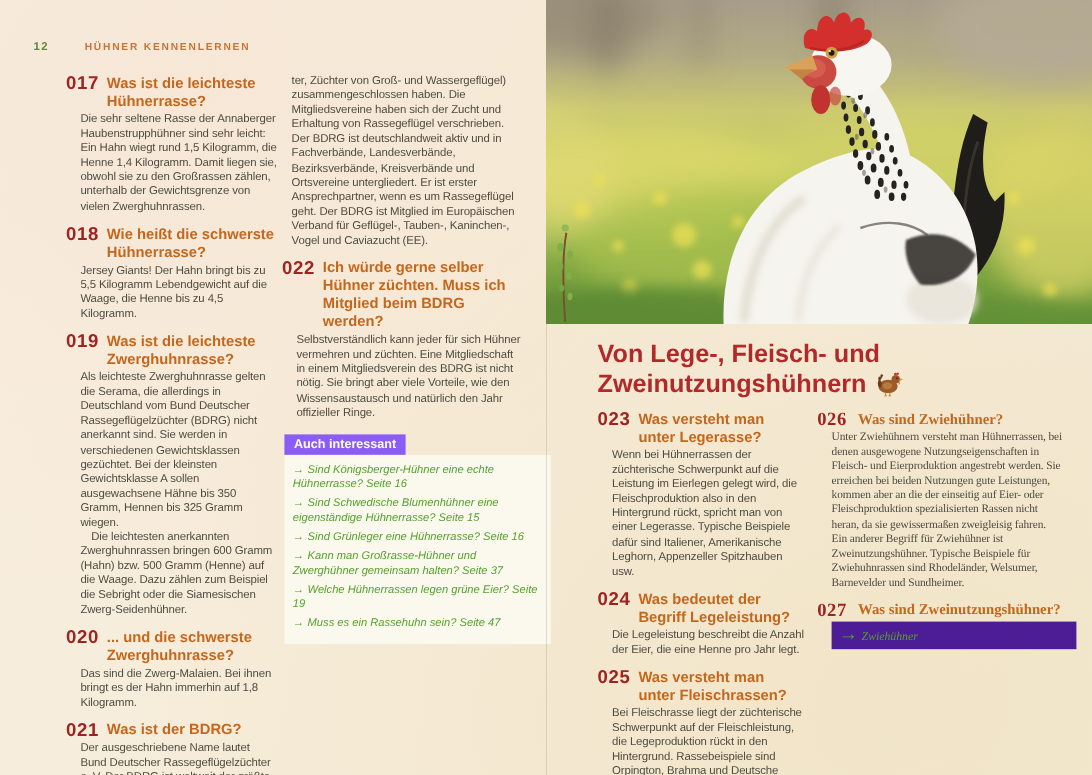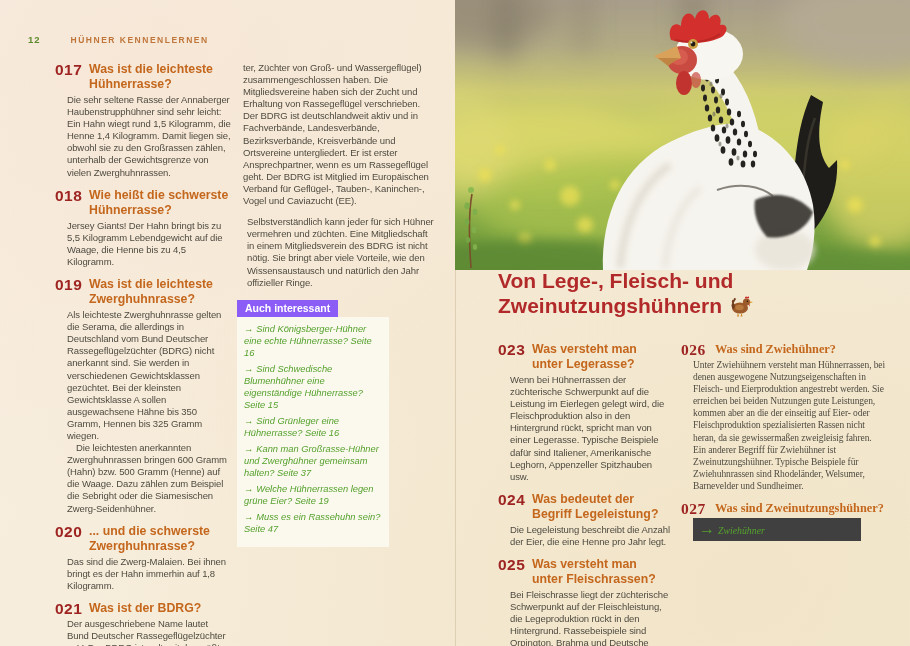--- a/index.html
+++ b/index.html
@@ -36,36 +36,36 @@
   .q-num { color:#9e2422; font-weight:bold; font-size:15.5px; line-height:15px;
     letter-spacing:.5px; min-width:29px; flex:0 0 auto; }
   .q-title { color:#c4671d; font-weight:bold; font-size:12.3px; line-height:15px; margin:0; }
   .q-body { color:#4f4b41; font-size:9.5px; line-height:12.1px; letter-spacing:-.1px;
     margin:0 0 0 12px; }
   .q-body + .q-body { text-indent:9px; margin-top:0; }
   .cont { color:#4f4b41; font-size:9.5px; line-height:12.1px; letter-spacing:-.1px;
     margin:0 0 9px 8px; }
 
   
-  .chapter { position:absolute; left:498px; top:268px; width:390px; }
+  .chapter { position:absolute; left:498px; top:283px; width:390px; }
   .chapter-title { margin:0; color:#b2292a; font-weight:bold; font-size:21px; line-height:25px; }
   .hen-glyph { display:inline-block; vertical-align:-4px; margin-left:8px; }
 
   
   .info-box { margin:6px 0 0 2px; width:190px; }
   .box-title-wrap { display:inline-block; background:#8b5cf6; color:#fff;
     font-weight:bold; font-size:10.5px; padding:2px 8px 3px; }
-  .box-list { list-style:none; margin:0; padding:6px 7px 8px 7px; background:#fbf9ee; width:152px; }
+  .box-list { list-style:none; margin:0; padding:6px 7px 8px 7px; background:#fbf9ee; width:222px; }
   .box-list li { color:#55a12d; font-size:9.3px; line-height:12px; font-style:italic;
     margin-bottom:4px; }
   .arrow { font-style:normal; margin-right:3px; color:#55a12d; font-weight:bold; }
 
   
-  .ref-highlight { margin:2px 0 0 12px; background:#404040; padding:2px 6px 3px;
-    width:168px; }
+  .ref-highlight { margin:2px 0 0 12px; background:#4c1d95; padding:2px 6px 3px;
+    width:204px; }
   .ref-highlight .label { color:#55a12d; font-size:9.8px; font-style:italic; }
 </style>
 </head>
 <body>
 
 <div class="photo">
   <svg width="455" height="270" viewBox="0 0 455 270">
     <defs>
       <linearGradient id="bgGrad" x1="0" y1="0" x2="0" y2="1">
         <stop offset="0" stop-color="#a79d8a"></stop>
@@ -256,20 +256,24 @@
       <span class="q-num">021</span>
       <h3 class="q-title">Was ist der BDRG?</h3>
     </div>
     <p class="q-body">Der ausgeschriebene Name lautet Bund Deutscher Rassegeflügelzüchter e. V. Der BDRG ist weltweit der größte Verband, in dem sich die Züchter von Rassegeflügel (Züchter von Hühner- und Zwerghuhnrassen, Rassetaubenzüchter, Ziergeflügelzüch-</p>
   </section>
 </div>
 
 <div class="col col2">
   <p class="cont">ter, Züchter von Groß- und Wassergeflügel) zusammengeschlossen haben. Die Mitgliedsvereine haben sich der Zucht und Erhaltung von Rassegeflügel verschrieben. Der BDRG ist deutschlandweit aktiv und in Fachverbände, Landesverbände, Bezirksverbände, Kreisverbände und Ortsvereine untergliedert. Er ist erster Ansprechpartner, wenn es um Rassegeflügel geht. Der BDRG ist Mitglied im Europäischen Verband für Geflügel-, Tauben-, Kaninchen-, Vogel und Caviazucht (EE).</p>
   <section class="q">
+    <div class="q-head">
+      <span class="q-num">022</span>
+      <h3 class="q-title">Ich würde gerne selber Hühner züchten. Muss ich Mitglied beim BDRG werden?</h3>
+    </div>
     <p class="q-body">Selbstverständlich kann jeder für sich Hühner vermehren und züchten. Eine Mitgliedschaft in einem Mitgliedsverein des BDRG ist nicht nötig. Sie bringt aber viele Vorteile, wie den Wissensaustausch und natürlich den Jahr offizieller Ringe.</p>
   </section>
 
   <aside class="info-box">
     <div class="box-title-wrap">
       <span>Auch interessant</span>
     </div>
     <ul class="box-list">
       <li>
         <span class="arrow">→</span><span>Sind Königsberger-Hühner eine echte Hühnerrasse? Seite 16</span>

